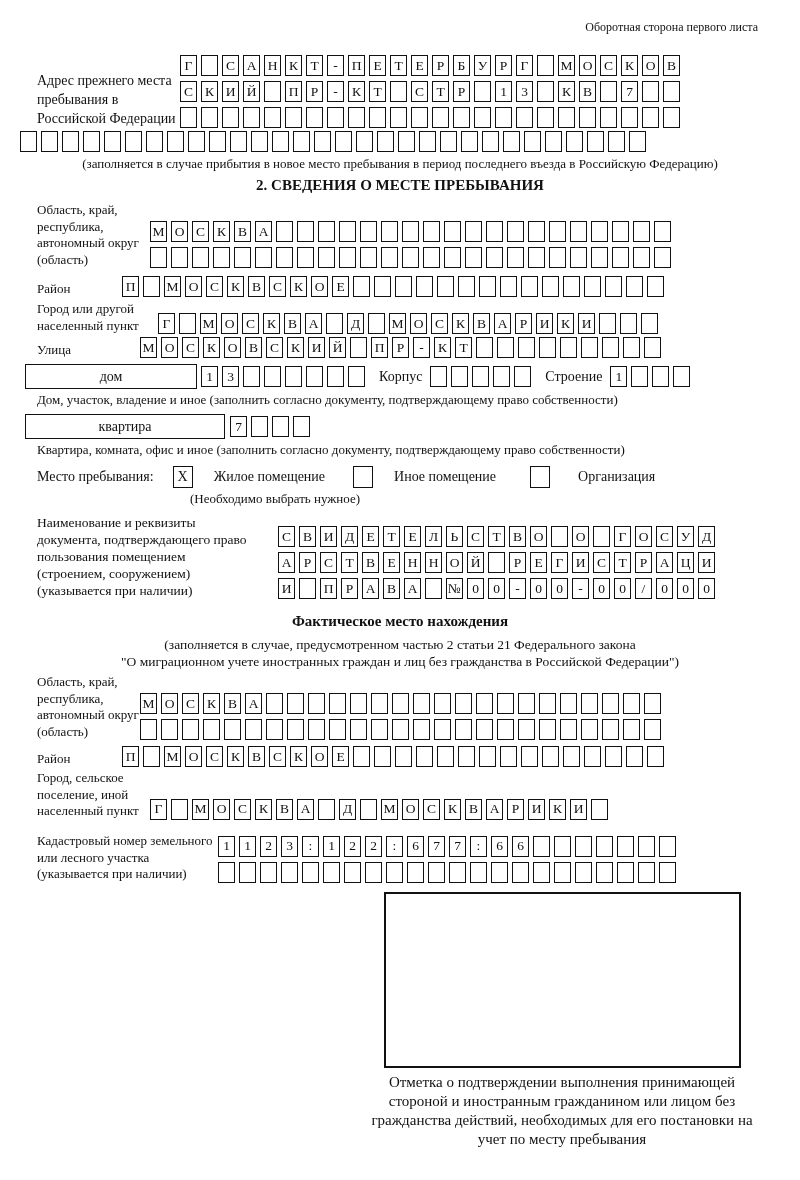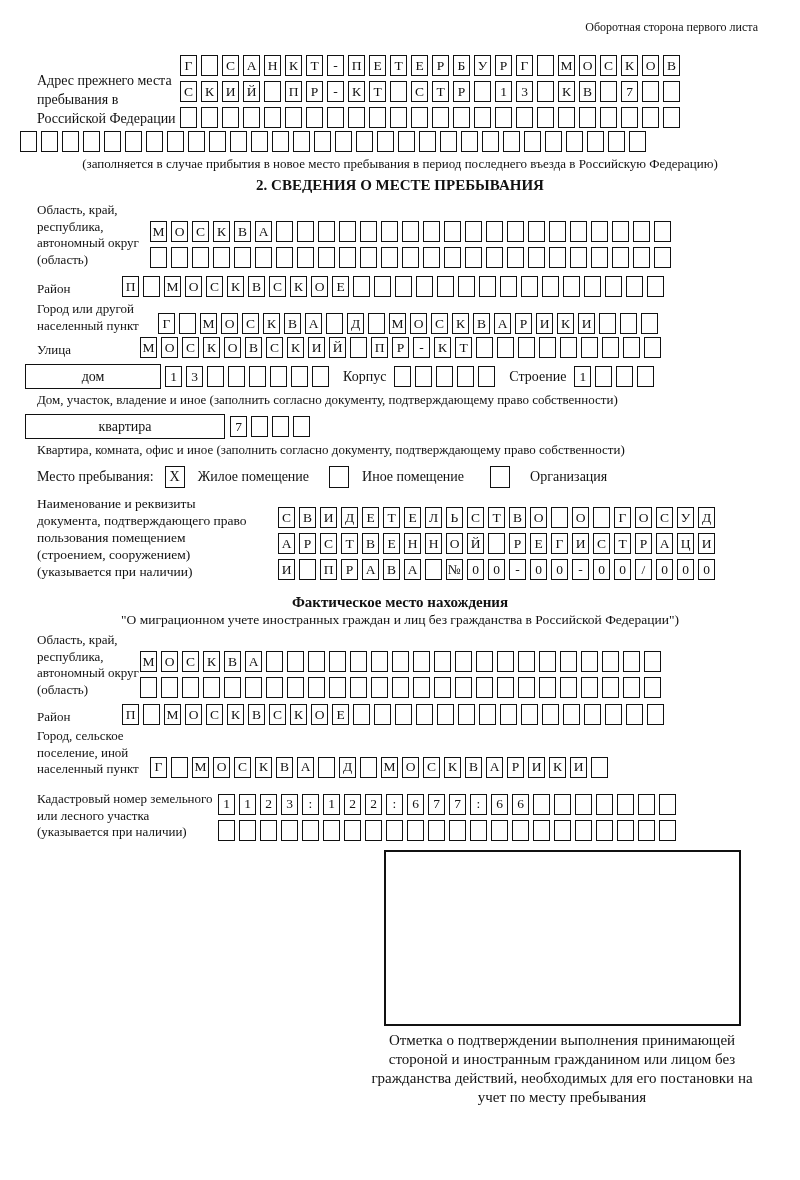--- a/index.html
+++ b/index.html
@@ -36,21 +36,21 @@
   .caption { font-size: 13px; margin: 3px 0 6px 17px; }
   .checkbox {
     width: 20px; height: 22px; border: 1.5px solid #111; flex: none;
     display: inline-flex; align-items: center; justify-content: center;
     font-size: 14px;
   }
   .opt-label { font-size: 14px; }
   .stamp-wrap { width: 400px; margin-left: auto; margin-right: 18px; margin-top: 9px; }
   .stamp-box { width: 357px; height: 176px; border: 2px solid #111; margin: 0 auto 5px auto; background:#fff; }
   .stamp-caption { text-align: center; font-size: 15px; line-height: 19px; }
-  .mesto-row { display: flex; align-items: center; gap: 4px; margin-top: 8px; padding-left: 17px; }
+  .mesto-row { display: flex; align-items: center; gap: 12px; margin-top: 8px; padding-left: 17px; }
   .fakt-note { text-align: center; font-size: 13.5px; line-height: 17px; }
 </style>
 </head>
 <body>
 
 <div class="page">
 
   <div class="corner-note">Оборотная сторона первого листа</div>
 
   <div class="form-row">
@@ -319,21 +319,21 @@
         <span class="cell"></span>
         <span class="cell"></span>
         <span class="cell"></span>
         <span class="cell"></span>
         <span class="cell"></span>
         <span class="cell"></span>
       </div>
   </div>
 
   <div class="inline-row" style="margin-top:6px; padding-left:5px;">
-    <div class="label-box" style="width:136px;">дом</div>
+    <div class="label-box" style="width:172px;">дом</div>
     <div class="cells" style="margin-left:4px;">
         <span class="cell">1</span>
         <span class="cell">3</span>
         <span class="cell"></span>
         <span class="cell"></span>
         <span class="cell"></span>
         <span class="cell"></span>
         <span class="cell"></span>
         <span class="cell"></span>
       </div>
@@ -368,20 +368,21 @@
 
   <div class="mesto-row">
     <span class="opt-label">Место пребывания:</span>
     <span class="checkbox" style="margin-left:7px;">X</span>
     <span class="opt-label" style="margin-left:9px;">Жилое помещение</span>
     <span class="checkbox" style="margin-left:16px;"></span>
     <span class="opt-label" style="margin-left:9px;">Иное помещение</span>
     <span class="checkbox" style="margin-left:22px;"></span>
     <span class="opt-label" style="margin-left:16px;">Организация</span>
   </div>
+  <div class="center-note" style="width:330px; margin-left:90px; margin-top:3px;">(Необходимо выбрать нужное)</div>
 
   <div class="form-row" style="margin-top:7px;gap:28px;">
     <div class="row-label" style="width:230px; font-size:13.5px; line-height:17px;">Наименование и реквизиты документа, подтверждающего право пользования помещением (строением, сооружением) (указывается при наличии)</div>
     <div class="cells-col">
       <div class="cells">
           <span class="cell">С</span>
           <span class="cell">В</span>
           <span class="cell">И</span>
           <span class="cell">Д</span>
           <span class="cell">Е</span>
@@ -445,20 +446,21 @@
           <span class="cell">0</span>
           <span class="cell">/</span>
           <span class="cell">0</span>
           <span class="cell">0</span>
           <span class="cell">0</span>
         </div>
     </div>
   </div>
 
   <div class="section-title" style="margin-top:14px;">Фактическое место нахождения</div>
+  <div class="fakt-note" style="margin-top:6px;">(заполняется в случае, предусмотренном частью 2 статьи 21 Федерального закона</div>
   <div class="fakt-note">"О миграционном учете иностранных граждан и лиц без гражданства в Российской Федерации")</div>
 
   <div class="form-row" style="margin-top:4px;">
     <div class="row-label" style="width:120px;">Область, край, республика, автономный округ (область)</div>
     <div class="cells-col">
       <div class="cells">
           <span class="cell">М</span>
           <span class="cell">О</span>
           <span class="cell">С</span>
           <span class="cell">К</span>

